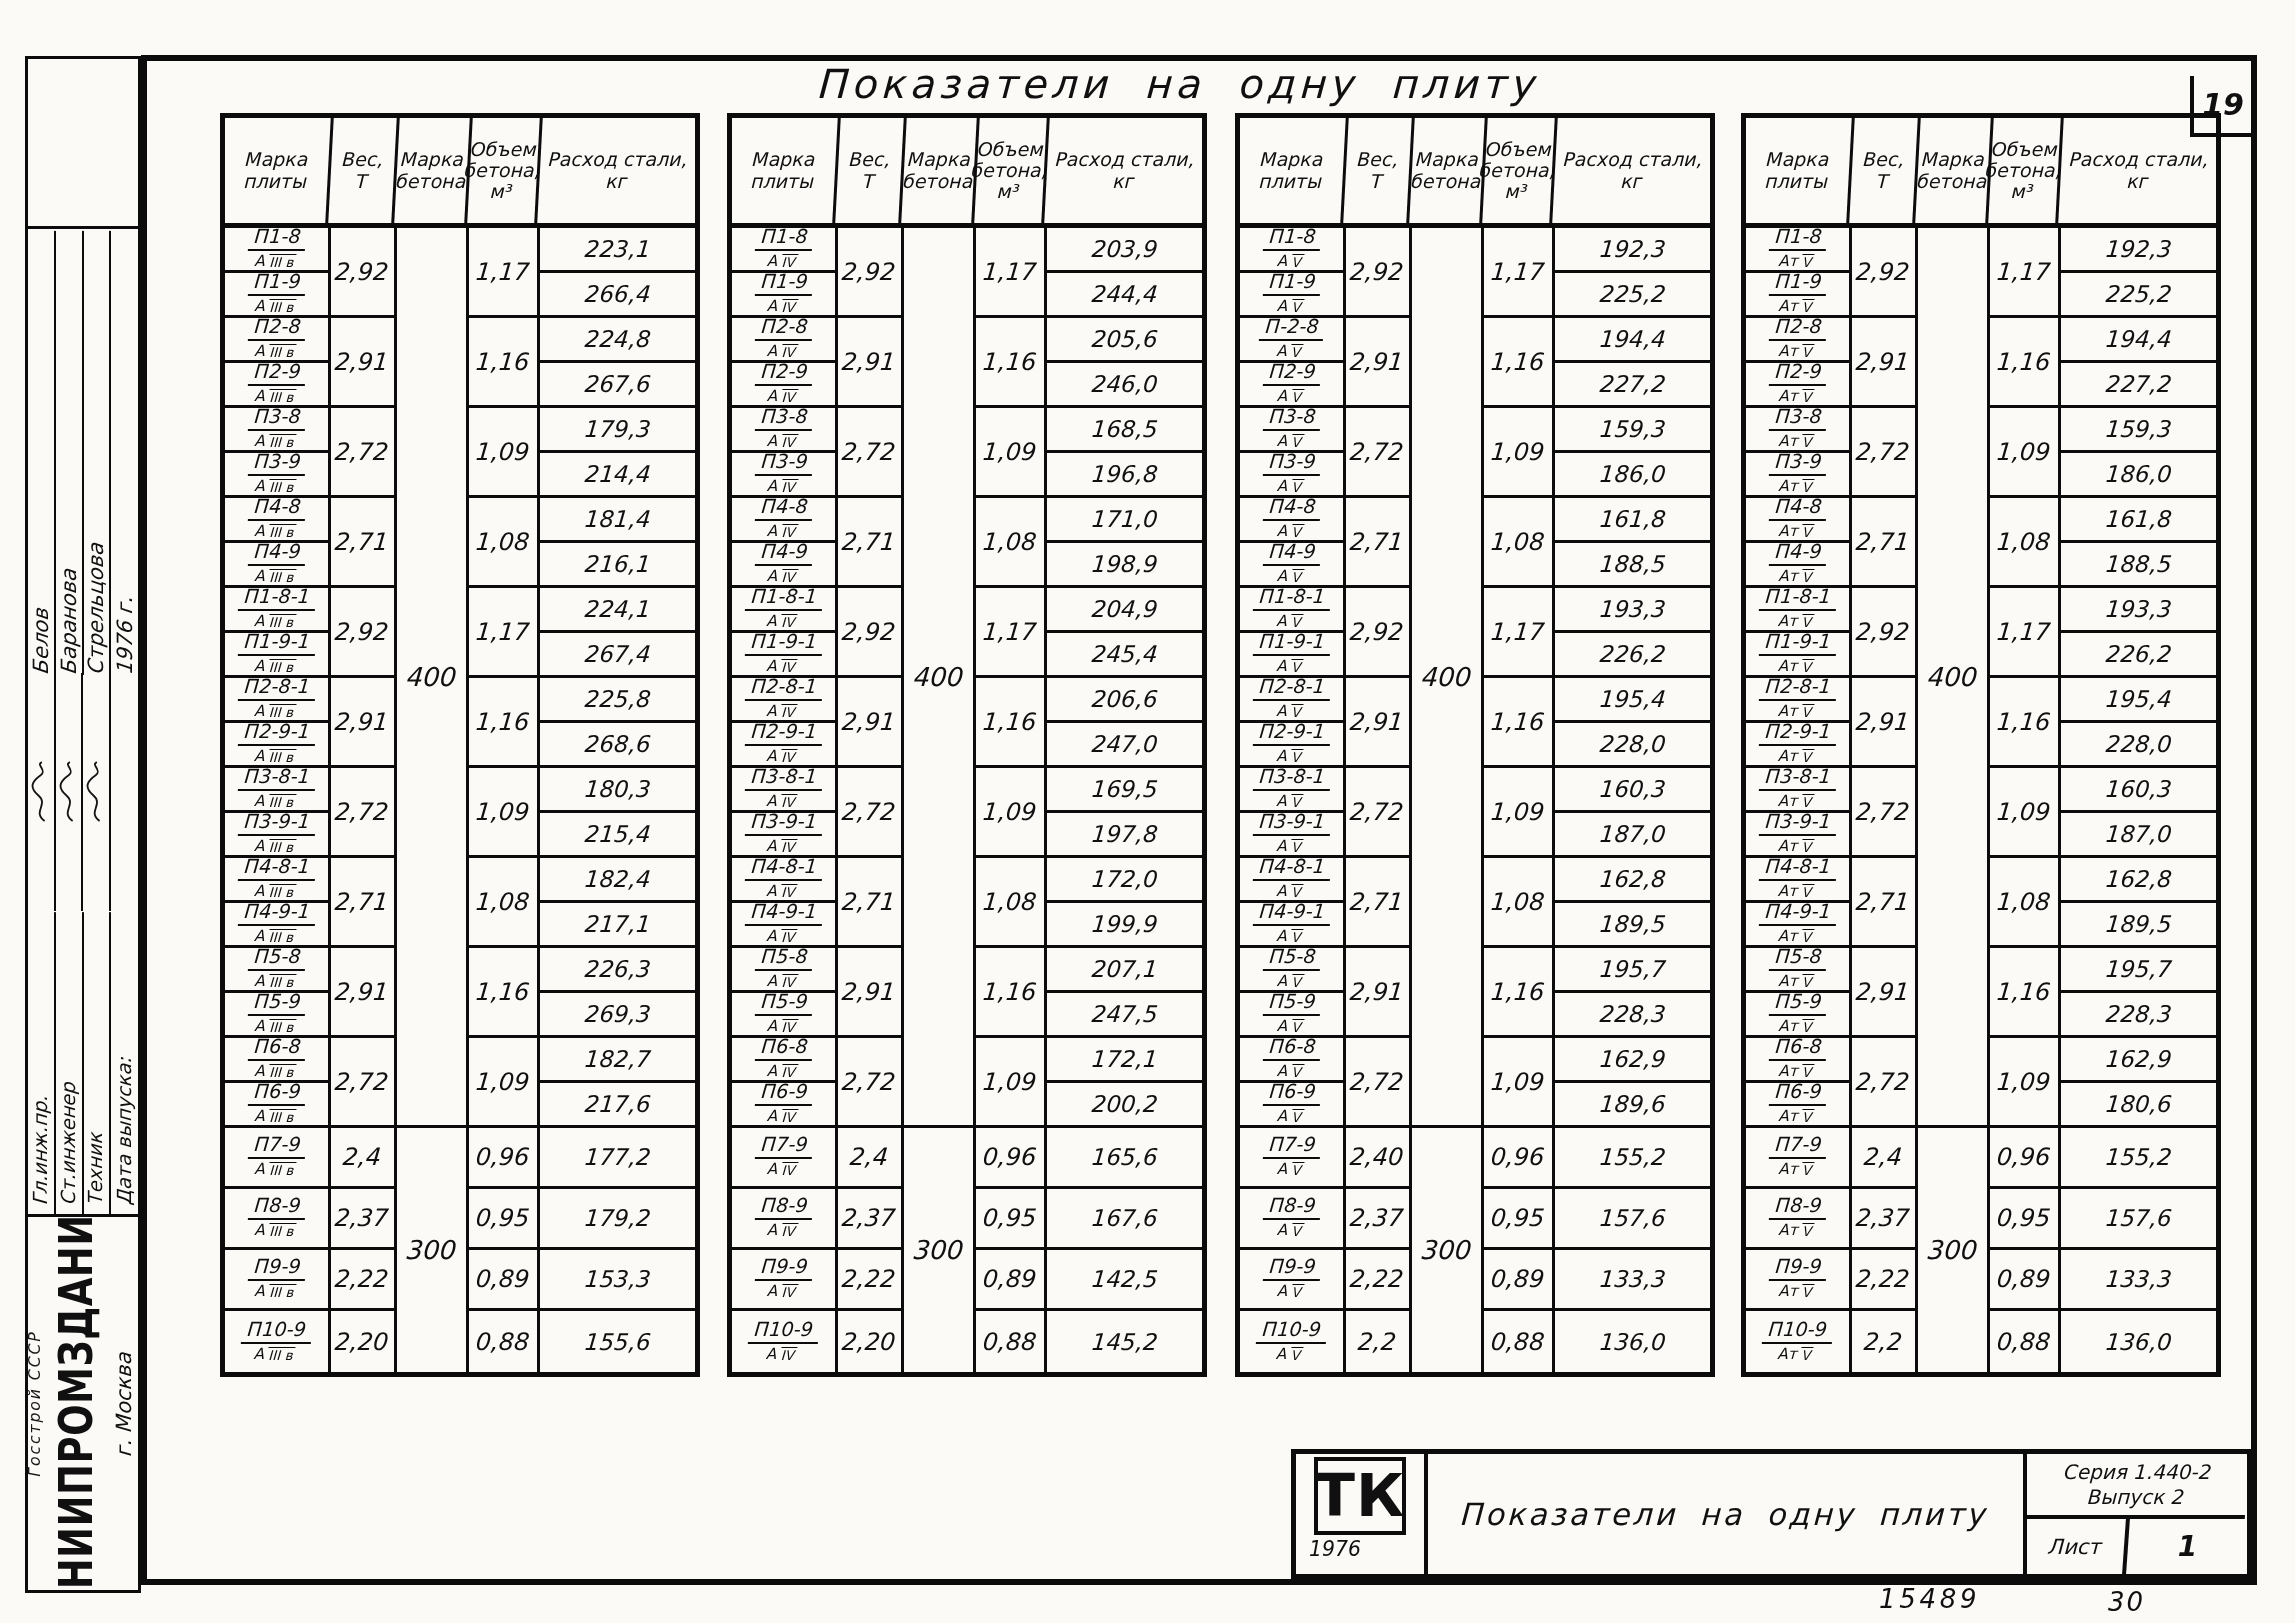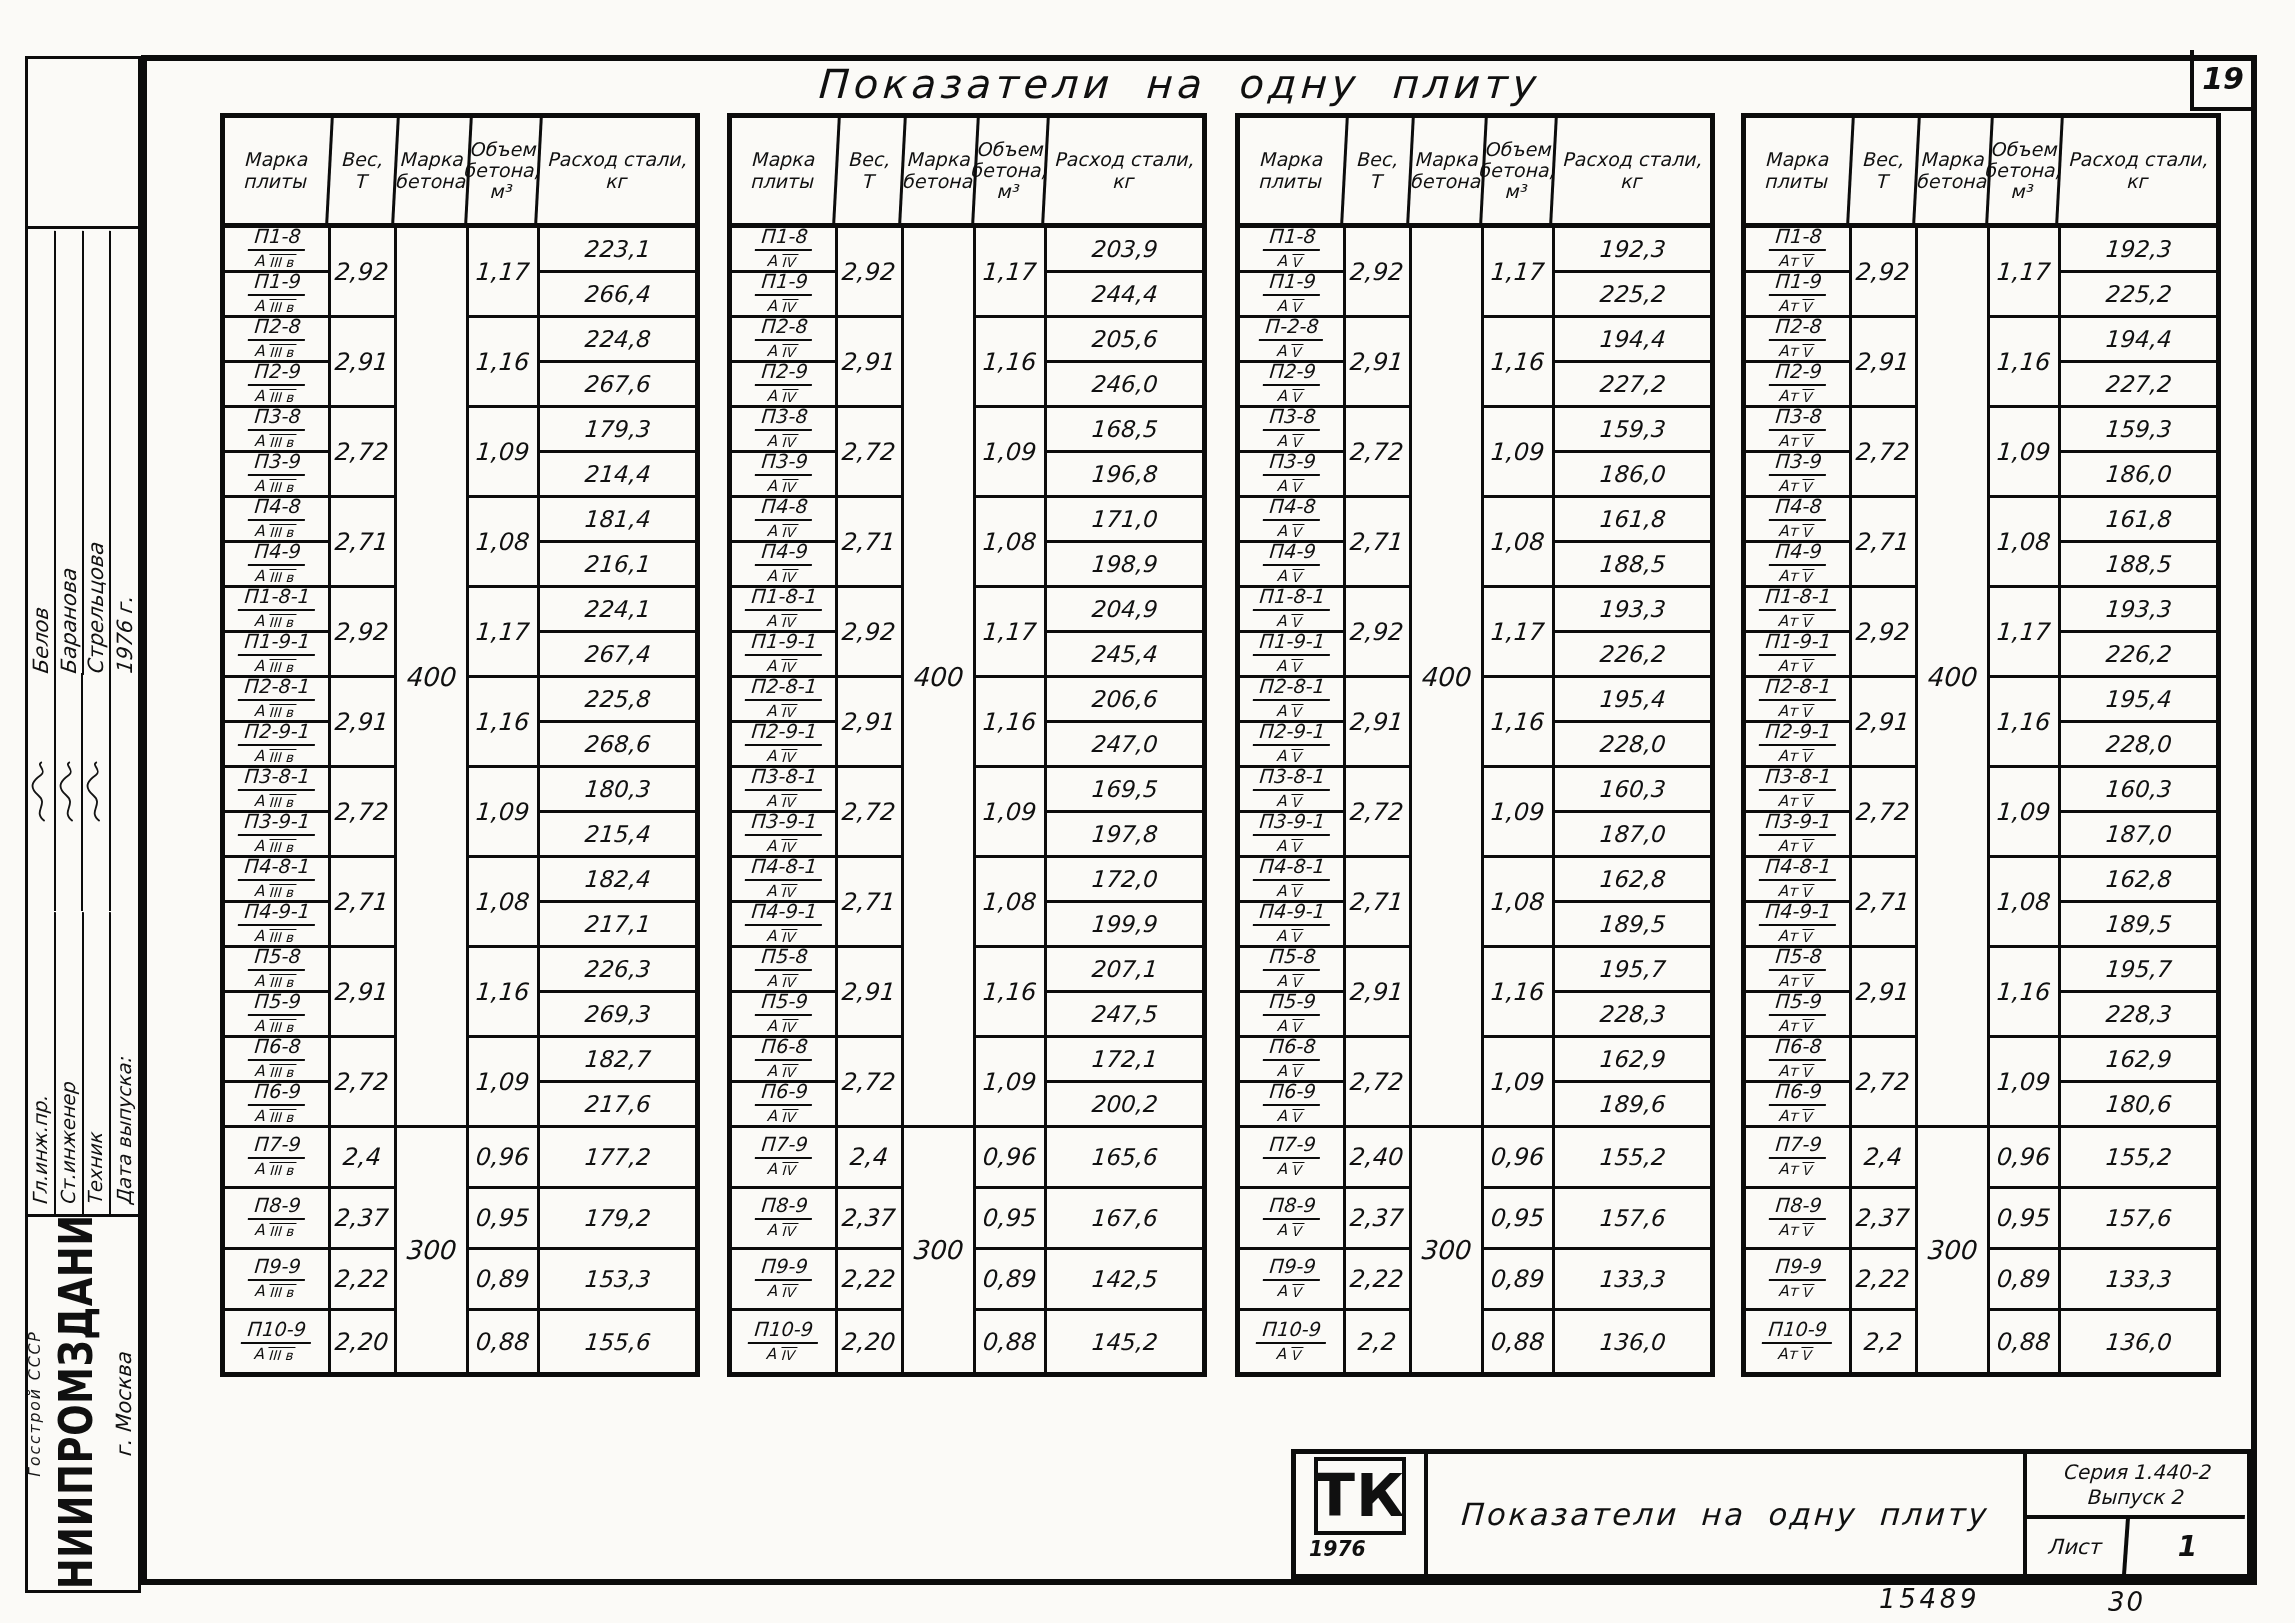--- a/index.html
+++ b/index.html
@@ -8,21 +8,21 @@
     background:#fbfaf7;color:#101010;
     font-family:"DejaVu Sans",sans-serif;
   }
   
   .frame{
     position:absolute;left:141px;top:55px;width:2116px;height:1530px;
     border:6px solid #0c0c0c;box-sizing:border-box;background:transparent;
   }
   
   .pagebox{
-    position:absolute;left:2190px;top:50px;width:62px;height:61px;
+    position:absolute;left:2190px;top:76px;width:62px;height:61px;
     border-left:4.2px solid #0c0c0c;border-bottom:4.2px solid #0c0c0c;box-sizing:border-box;
     display:flex;align-items:center;justify-content:center;
     font-style:italic;font-size:30px;font-weight:600;
   }
   
   .main-title{
     position:absolute;left:810px;top:58px;width:740px;height:51px;
     display:flex;align-items:center;justify-content:center;
     font-style:italic;font-size:40px;letter-spacing:4.6px;word-spacing:15.7px;
     transform:skewX(-4deg);white-space:nowrap;
@@ -70,21 +70,21 @@
     position:absolute;left:1291px;top:1449px;width:961px;height:130px;
     border:5.1px solid #0c0c0c;box-sizing:border-box;display:flex;background:transparent;
   }
   .tkbox{width:132px;border-right:4.6px solid #0c0c0c;box-sizing:border-box;
     display:flex;flex-direction:column;align-items:center;}
   .tkinner{
     margin-top:2.8px;width:92px;height:78px;border:4.2px solid #0c0c0c;box-sizing:border-box;
     display:flex;align-items:center;justify-content:center;
     font-size:59px;font-weight:700;letter-spacing:0.9px;line-height:1;
   }
-  .tkyear{font-style:italic;font-size:20.4px;margin-top:1.9px;align-self:flex-start;padding-left:13px;font-weight:bold;}
+  .tkyear{font-style:italic;font-size:20.4px;margin-top:1.9px;align-self:flex-start;padding-left:13px;}
   .stamp-label{
     flex:1;display:flex;align-items:center;justify-content:center;
     font-style:italic;font-size:30.5px;letter-spacing:2.8px;word-spacing:10.2px;
     transform:skewX(-4deg);white-space:nowrap;
   }
   .stamp-right{width:224px;border-left:4.6px solid #0c0c0c;box-sizing:border-box;display:flex;flex-direction:column;}
   .series{
     height:65px;border-bottom:4.6px solid #0c0c0c;box-sizing:border-box;
     display:flex;flex-direction:column;align-items:center;justify-content:center;
     font-style:italic;font-size:20px;line-height:1.22;transform:skewX(-4deg);

